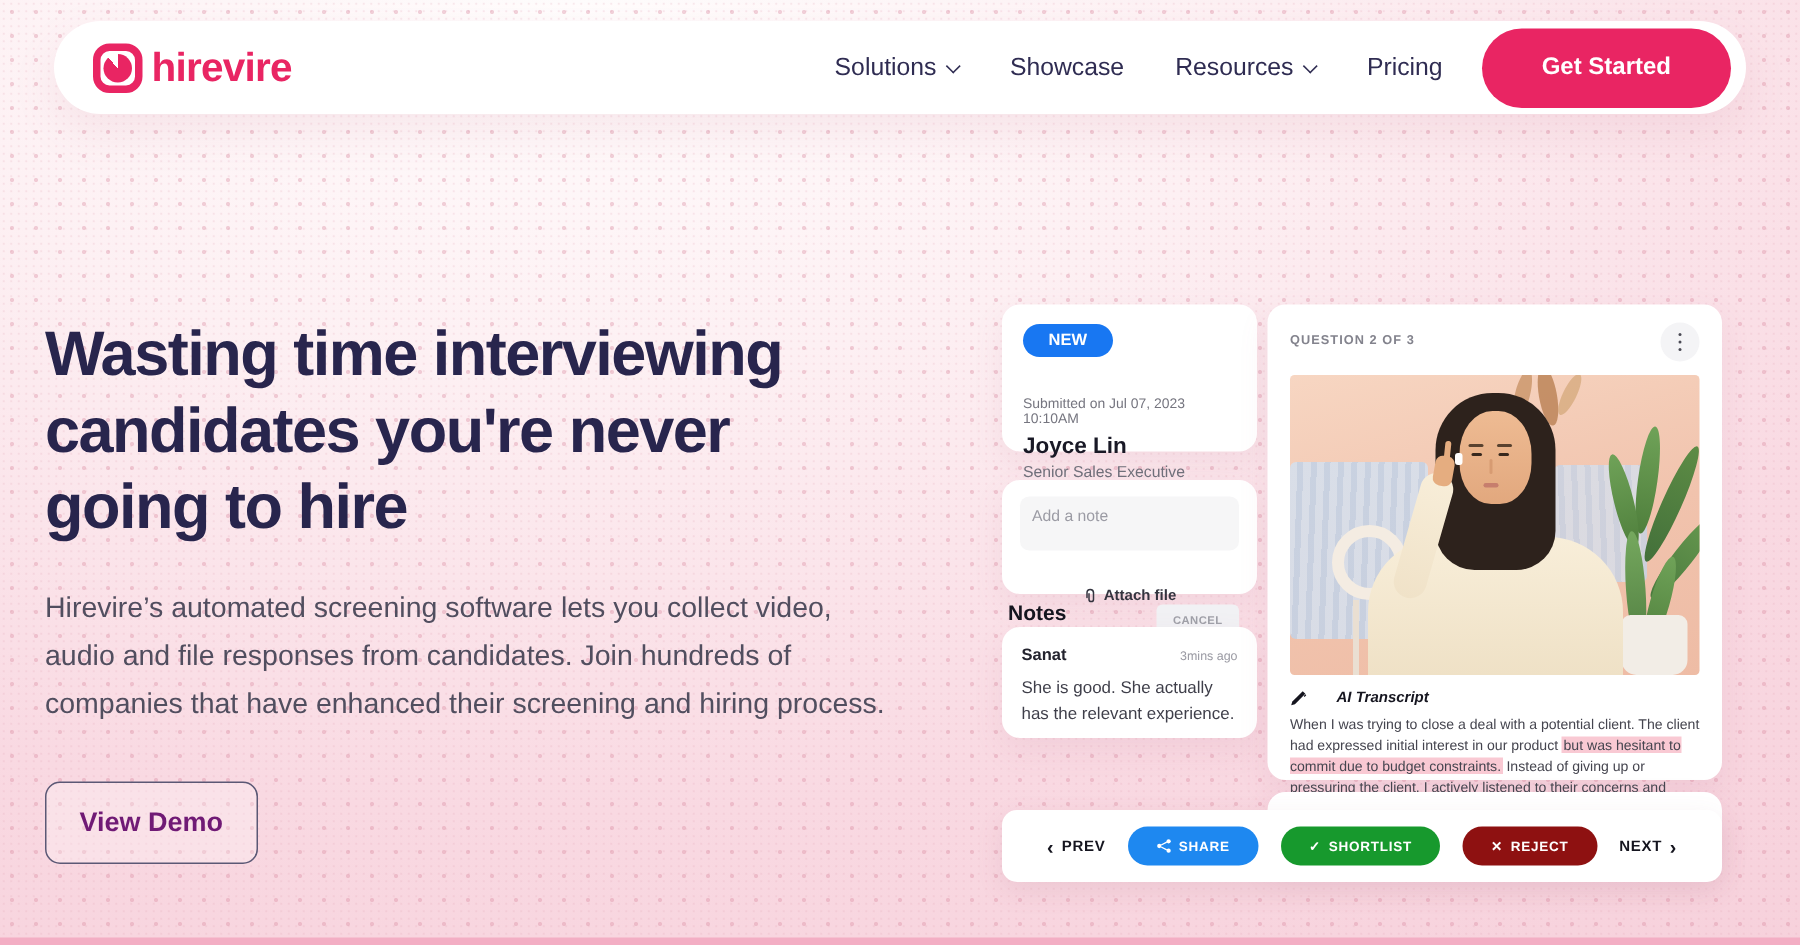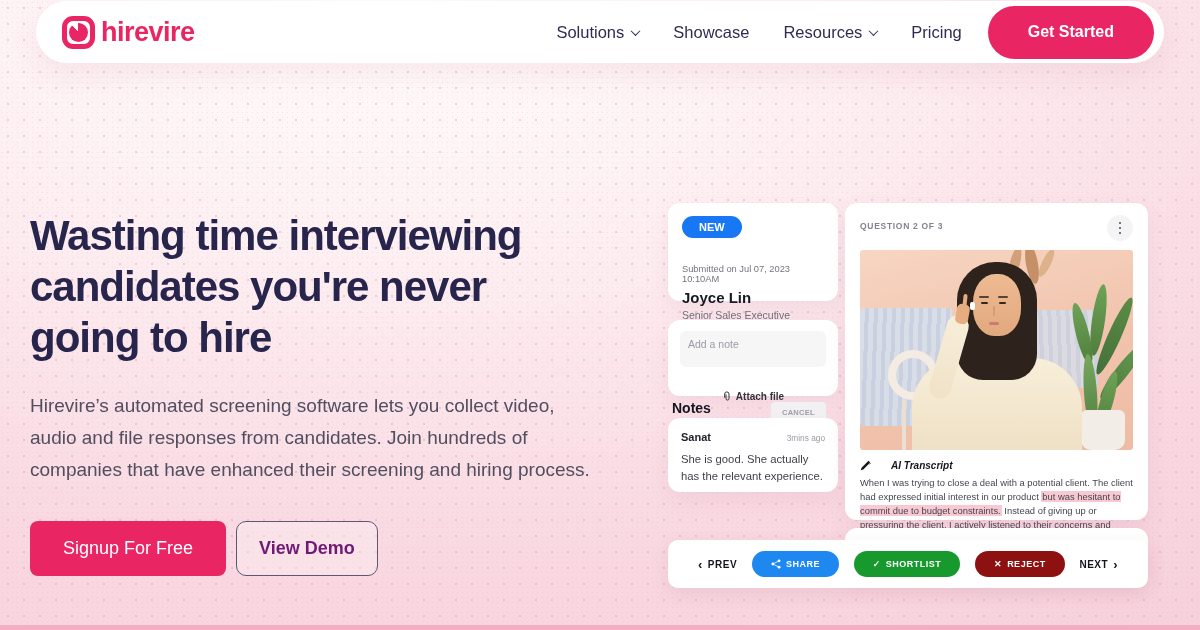--- a/index.html
+++ b/index.html
@@ -11,21 +11,21 @@
     background-image:
       radial-gradient(circle, rgba(219,142,163,.38) 1.3px, transparent 1.5px),
       radial-gradient(circle, rgba(223,158,175,.20) .8px, transparent 1px),
       radial-gradient(130% 130% at 32% 0%, #fffdfd 0%, #fdf0f3 30%, #f9d9e2 66%, #f6cfda 100%);
     background-size:16px 16px, 5px 5px, 100% 100%;
   }
   .bottom-strip { position:absolute; left:0; bottom:0; width:100%; height:5px; background:#f3aec4; }
 
   
   .navbar {
-    position:absolute; left:36px; top:1px; width:1128px; height:62px;
+    position:absolute; left:36px; top:14px; width:1128px; height:62px;
     background:#fff; border-radius:34px;
     display:flex; align-items:center; padding:0 10px 0 26px;
     box-shadow:0 12px 30px rgba(190,90,120,.10);
   }
   .logo { display:flex; align-items:center; gap:6px; cursor:pointer; }
   .logo-icon { width:33px; height:33px; border:5px solid var(--accent,#E92563); border-radius:11px; position:relative; }
   .logo-icon::after {
     content:""; position:absolute; inset:2px; border-radius:50%;
     background:conic-gradient(from 318deg, #fff 0 42deg, var(--accent,#E92563) 42deg 360deg);
   }
@@ -179,21 +179,20 @@
   </nav>
   <button class="cta-btn">Get Started</button>
 </header>
 
 <section class="hero">
   <h1>Wasting time interviewing
 candidates you're never
 going to hire</h1>
   <p>Hirevire’s automated screening software lets you collect video, audio and file responses from candidates. Join hundreds of companies that have enhanced their screening and hiring process.</p>
   <div class="hero-btns">
-    <button class="btn-primary">Signup For Free</button>
     <button class="btn-secondary">View Demo</button>
   </div>
 </section>
 
 <div class="card candidate-card">
   <span class="badge-new">NEW</span>
   <div class="submitted">Submitted on Jul 07, 2023 10:10AM</div>
   <div class="cand-name">Joyce Lin</div>
   <div class="cand-role">Senior Sales Executive</div>
   <div class="cand-email">

